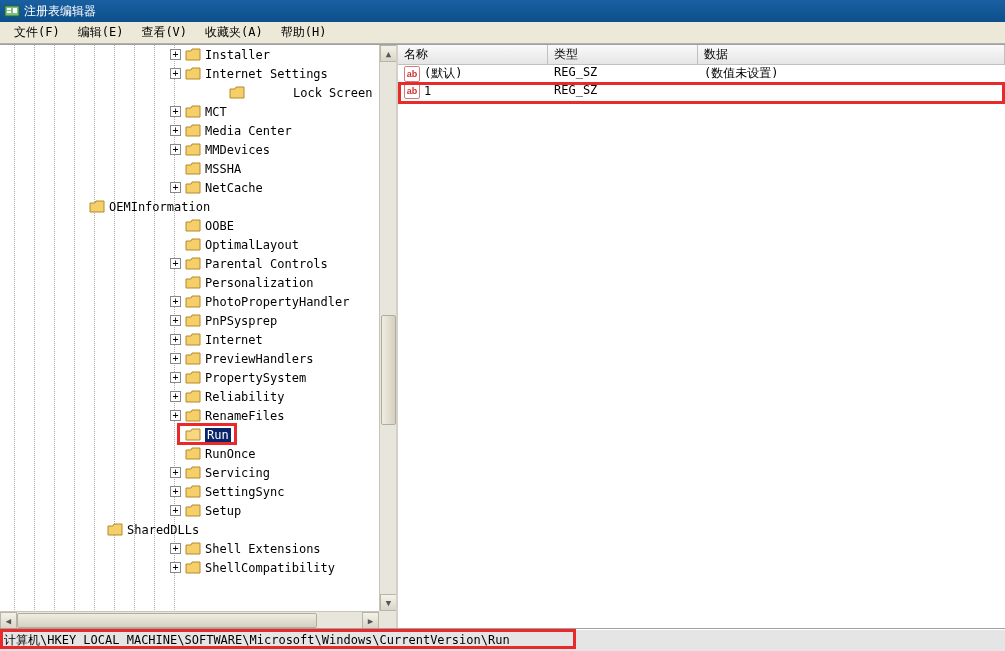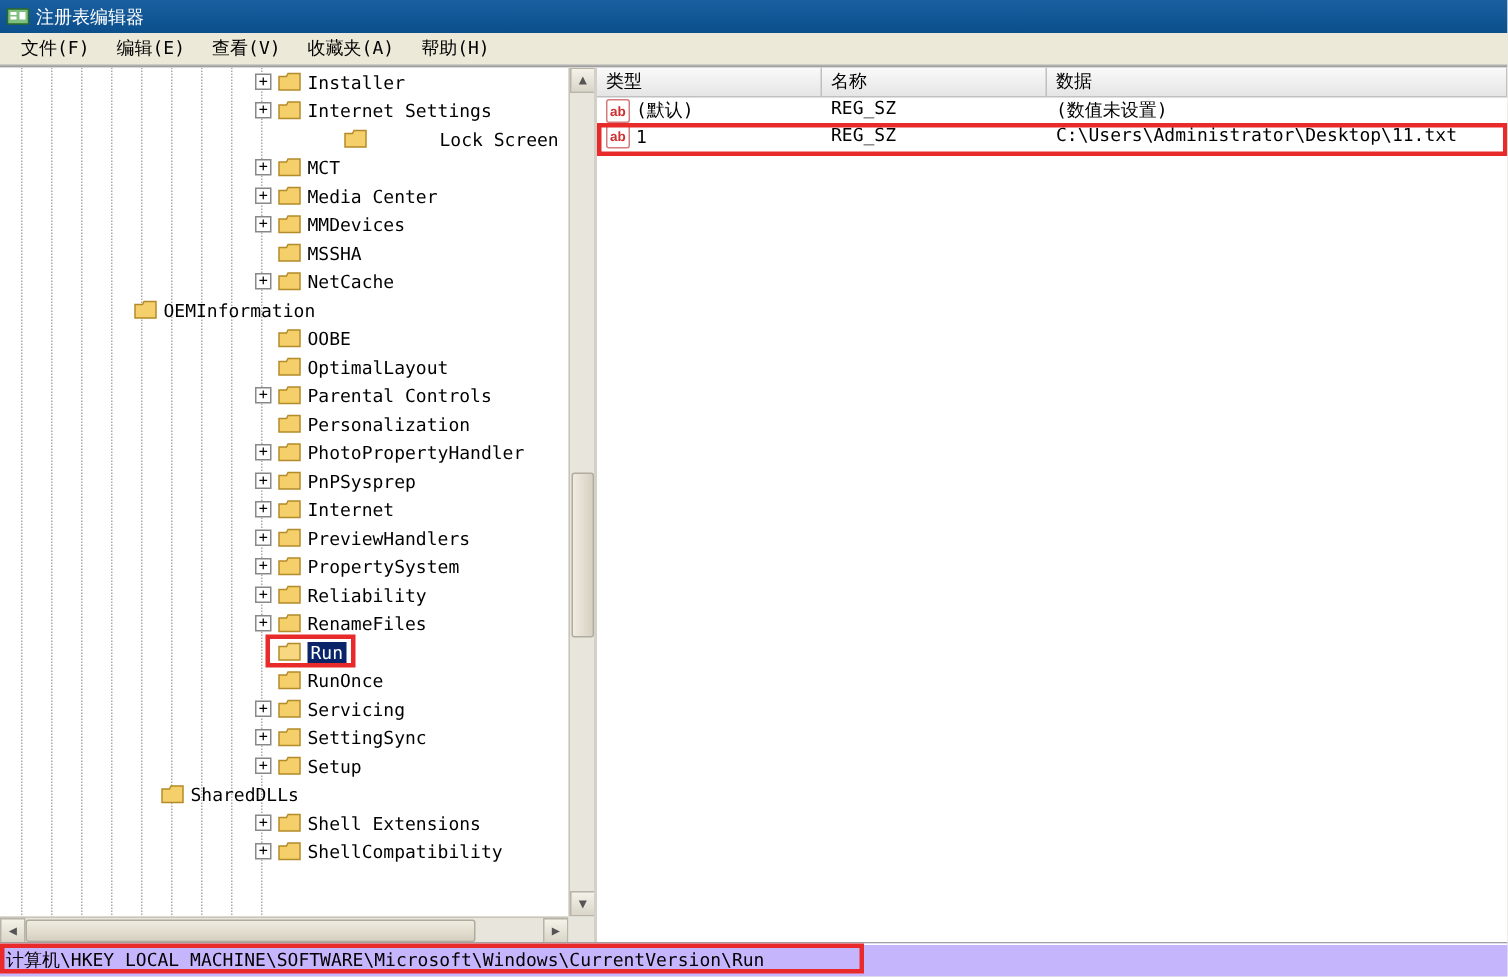--- a/index.html
+++ b/index.html
@@ -198,21 +198,21 @@
 }
 .sb-thumb-v {
   position: absolute;
   width: 15px; left: 1px;
   background: linear-gradient(to right,#f0ece0,#d5d0c0);
   border: 1px solid #b0ac9e;
   border-radius: 2px;
 }
 .statusbar {
   height: 22px;
-  background: #c4b5fd;
+  background: #e5e5e5;
   border-top: 1px solid #fff;
   display: flex;
   align-items: center;
   padding: 0 4px;
   position: relative;
 }
 .statusbar .path {
   font-family: "SimSun", monospace;
 }
 </style>
@@ -522,22 +522,22 @@
       <div class="sb-track">
           <div class="sb-thumb-h" style="left:0;width:300px;"></div>
         </div>
       <div class="sb-btn">▶</div>
     </div>
     <div style="position:absolute;right:0;bottom:0;width:17px;height:17px;background:#e8e5dd;"></div>
   </div>
 
   <div class="right-panel">
     <div class="list-header">
+      <div class="col col-name">名称</div>
       <div class="col col-type">类型</div>
-      <div class="col col-name">名称</div>
       <div class="col col-data">数据</div>
     </div>
     <div class="list-body" id="list-body">
       <div class="hl-red" id="hl-row" style="left: 0px; top: 17px; width: 100%; height: 22px;"></div>
     <div class="list-row">
           <div class="cell col-name">
             <span class="ab-icon">ab</span>
             <span>(默认)</span>
           </div>
           <div class="cell col-type" style="width:150px;">
@@ -548,23 +548,20 @@
           </div>
         </div>
         <div class="list-row">
           <div class="cell col-name">
             <span class="ab-icon">ab</span>
             <span>1</span>
           </div>
           <div class="cell col-type" style="width:150px;">
             <span>REG_SZ</span>
           </div>
-          <div class="cell col-data" style="flex:1;">
-            <span>C:\Users\Administrator\Desktop\11.txt</span>
-          </div>
         </div>
       </div>
   </div>
 
 </div>
 
 <div class="statusbar">
   <span class="path">计算机\HKEY_LOCAL_MACHINE\SOFTWARE\Microsoft\Windows\CurrentVersion\Run</span>
   <div class="hl-red" id="hl-status" style="left:0;top:-1px;height:20px;width:576px;"></div>
 </div>

